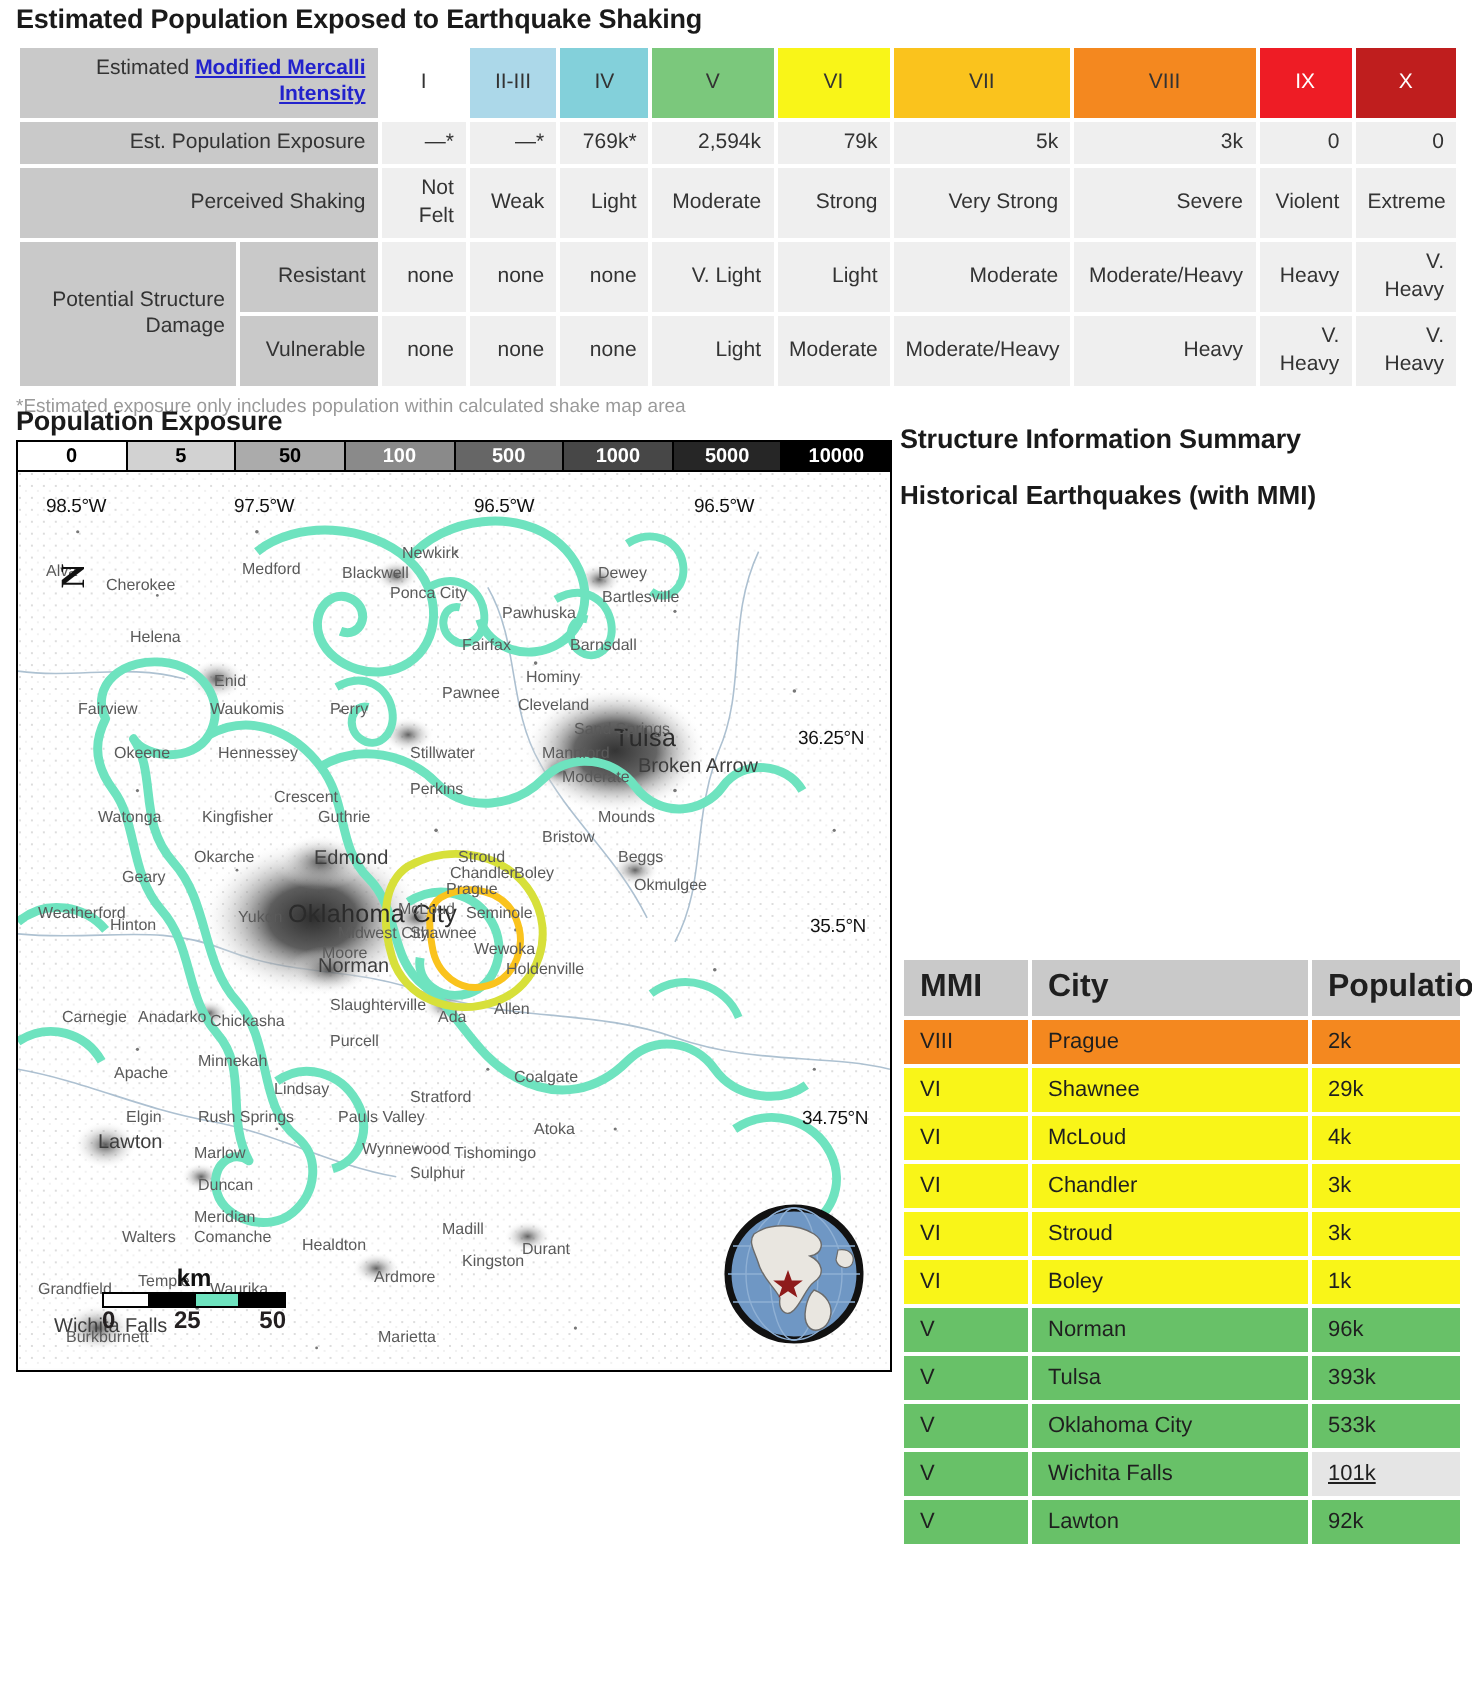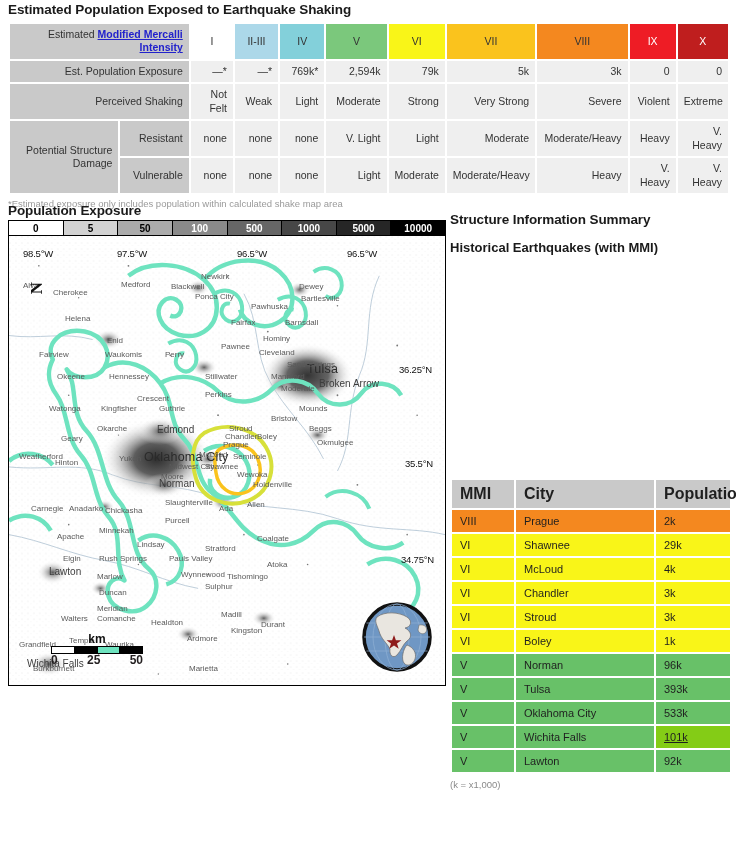--- a/index.html
+++ b/index.html
@@ -550,25 +550,24 @@
             <td style="background: rgb(104, 193, 104);">393k</td>
           </tr>
           <tr>
             <td style="background: rgb(104, 193, 104);">V</td>
             <td style="background: rgb(104, 193, 104);">Oklahoma City</td>
             <td style="background: rgb(104, 193, 104);">533k</td>
           </tr>
           <tr>
             <td style="background: rgb(104, 193, 104);">V</td>
             <td style="background: rgb(104, 193, 104);">Wichita Falls</td>
-            <td style="background: #84cc16; text-decoration: underline;">101k</td>
+            <td style="background: #e5e5e5; text-decoration: underline;">101k</td>
           </tr>
           <tr>
             <td style="background: rgb(104, 193, 104);">V</td>
             <td style="background: rgb(104, 193, 104);">Lawton</td>
             <td style="background: rgb(104, 193, 104);">92k</td>
           </tr>
         </tbody>
     </table>
-    <div id="k-note">(k = x1,000)</div>
   </div>
 
 </div>
 
 </body></html>

